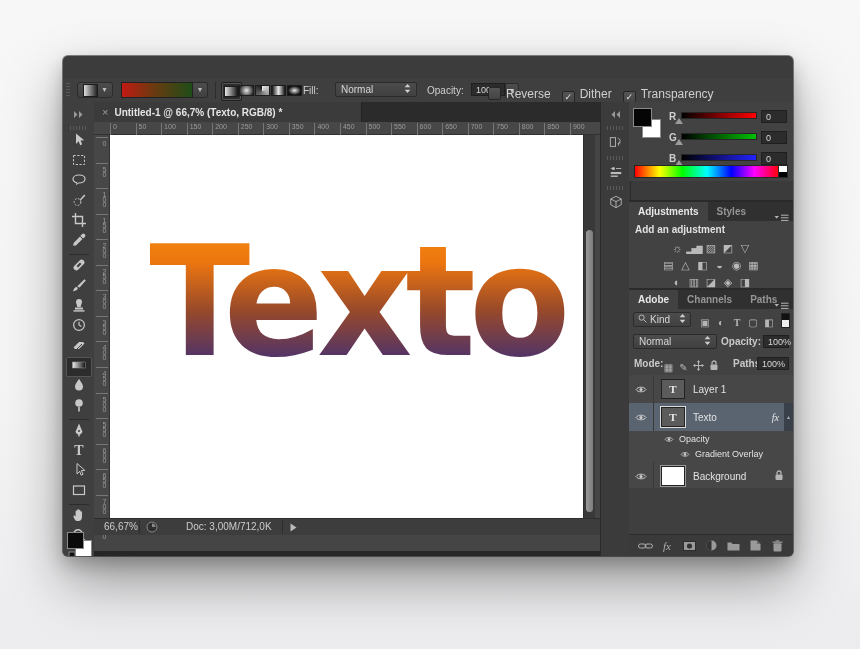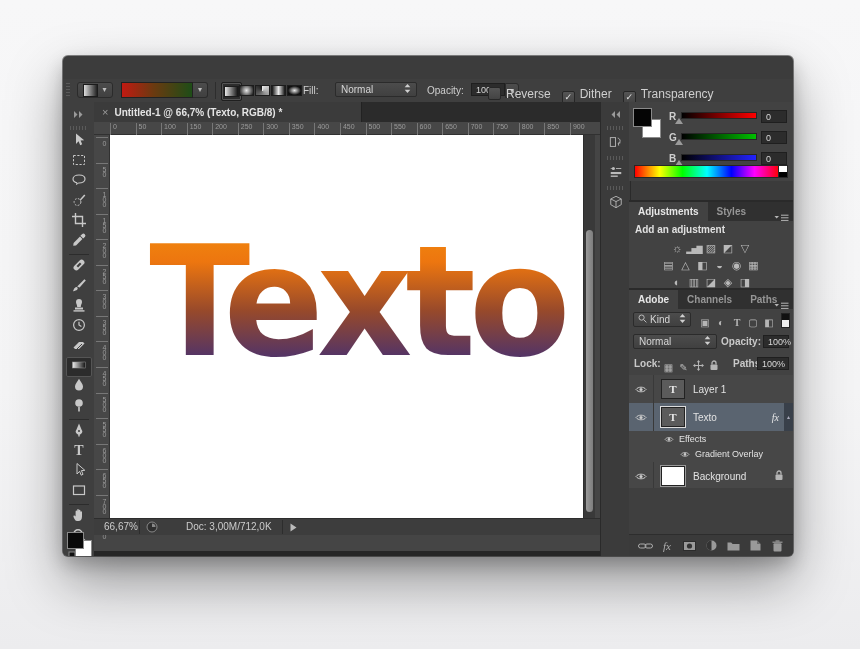--- a/index.html
+++ b/index.html
@@ -487,21 +487,21 @@
             <span><svg width="7" height="9" viewBox="0 0 7 9">
                   <path d="M3.5 0 L6.3 3.3 H0.7 Z" fill="#cfcfcf"></path>
                   <path d="M3.5 9 L0.7 5.7 H6.3 Z" fill="#cfcfcf"></path>
                 </svg></span>
           </div>
           <span class="abs llabel" style="left:92px;top:5px">Opacity:</span>
           <span class="abs valbox" style="left:134px;top:4px;width:26px">100%</span>
         </div>
 
         <div class="abs" style="left:0;top:63px;width:164px;height:22px">
-          <span class="abs llabel" style="left:5px;top:5px">Lock:</span>
+          <span class="abs llabel" style="left:5px;top:5px">Mode:</span>
           <span id="lock-icons" class="abs" style="left:32px;top:4px"><span class="lockic">▦</span><span class="lockic">✎</span><span class="lockic">
                 <svg width="11" height="11" viewBox="0 0 11 11">
                   <path d="M5.5 0 L7.2 2.2 H3.8 Z M5.5 11 L3.8 8.8 H7.2 Z M0 5.5 L2.2 3.8 V7.2 Z M11 5.5 L8.8 7.2 V3.8 Z M5 2 H6 V9 H5 Z M2 5 H9 V6 H2 Z" fill="#b5b5b5"></path>
                 </svg>
               </span><span class="lockic">
                 <svg width="10" height="11" viewBox="0 0 10 11">
                   <rect x="1.5" y="4.5" width="7" height="5.5" rx="1" fill="#b5b5b5"></rect>
                   <path d="M3 4.5 V3 a2 2 0 0 1 4 0 V4.5" fill="none" stroke="#b5b5b5" stroke-width="1.3"></path>
                 </svg>
               </span></span>
@@ -530,21 +530,21 @@
               <span class="lthumb selbr">T</span>
               <span class="lname">Texto</span>
               <span class="fxtag" style="margin-left: auto; margin-right: 14px;">fx</span>
               <span style="position: absolute; right: 0px; top: 0px; width: 9px; height: 28px; background: rgb(57, 64, 74); color: rgb(170, 170, 187); font-size: 6px; text-align: center; line-height: 28px;">▴</span>
             </div>
             <div class="lrow" style="top: 56px; height: 15px;">
               <span style="margin-left: 34px; transform: scale(0.8);"><svg width="12" height="9" viewBox="0 0 12 9">
                   <path d="M1 4.5 C3.2 1.4 8.8 1.4 11 4.5 C8.8 7.6 3.2 7.6 1 4.5 Z" fill="none" stroke="#ccc"></path>
                   <circle cx="6" cy="4.5" r="1.6" fill="#ccc"></circle>
                 </svg></span>
-              <span class="lname" style="font-size: 9px; margin-left: 4px;">Effects</span>
+              <span class="lname" style="font-size: 9px; margin-left: 4px;">Opacity</span>
             </div>
             <div class="lrow" style="top: 71px; height: 16px;">
               <span style="margin-left: 50px; transform: scale(0.8);"><svg width="12" height="9" viewBox="0 0 12 9">
                   <path d="M1 4.5 C3.2 1.4 8.8 1.4 11 4.5 C8.8 7.6 3.2 7.6 1 4.5 Z" fill="none" stroke="#ccc"></path>
                   <circle cx="6" cy="4.5" r="1.6" fill="#ccc"></circle>
                 </svg></span>
               <span class="lname" style="font-size: 9px; margin-left: 4px;">Gradient Overlay</span>
             </div>
             <div class="lrow" style="top: 87px; height: 28px;">
               <span class="eyecell">

